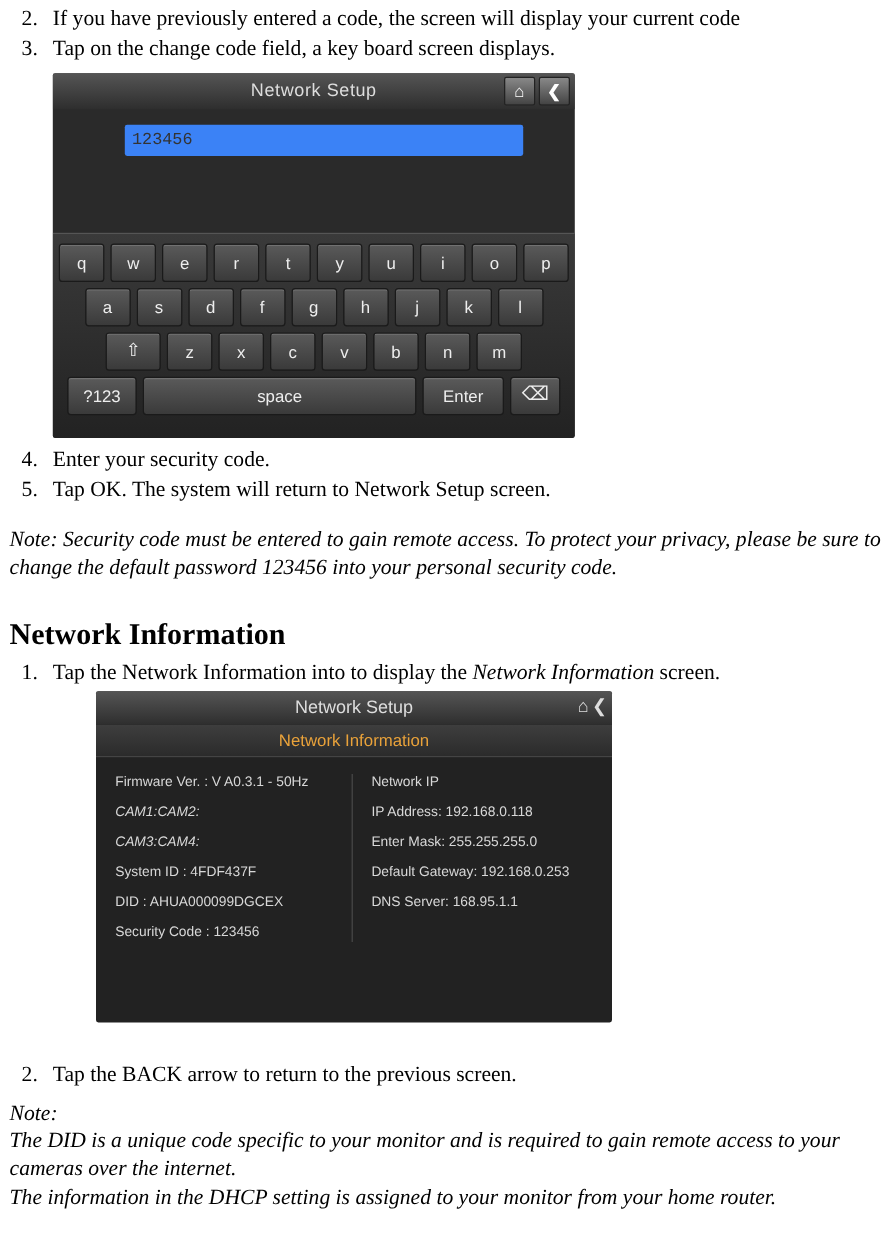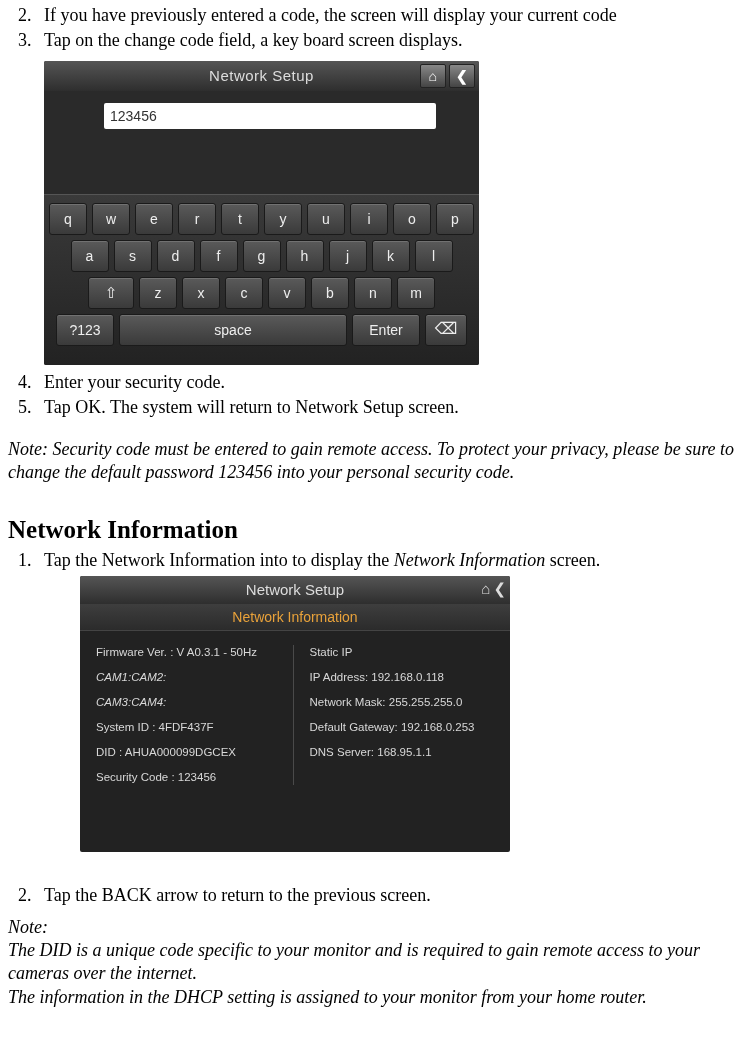--- a/index.html
+++ b/index.html
@@ -72,25 +72,25 @@
     color: #fff;
   }
   .device .code-row {
     padding: 12px 14px 10px 60px;
   }
   .device .code-input {
     width: 320px;
     height: 22px;
     padding: 2px 6px;
     font-size: 14px;
-    background: #ffffff;
+    background: #3b82f6;
     color: #333;
     border: none;
     border-radius: 2px;
-    font-family: Liberation Sans, sans-serif;
+    font-family: Liberation Mono, monospace;
   }
   .device .kb {
     position: absolute;
     left: 0; right: 0; bottom: 0;
     padding: 8px 6px 14px 6px;
     background: linear-gradient(#3a3a3a,#222);
     border-top: 1px solid #555;
   }
   .kb-row {
     display: flex;
@@ -273,23 +273,23 @@
           <div class="camrow">
             <span class="line">CAM3:</span>
             <span class="line">CAM4:</span>
           </div>
           <div class="line">System ID : 4FDF437F</div>
           <div class="line">DID : AHUA000099DGCEX</div>
           <div class="line">Security Code : 123456</div>
         </div>
         <div class="divider"></div>
         <div class="col right">
-          <div class="line">Static IP</div>
+          <div class="line">Network IP</div>
           <div class="line">IP Address: 192.168.0.118</div>
-          <div class="line">Network Mask: 255.255.255.0</div>
+          <div class="line">Enter Mask: 255.255.255.0</div>
           <div class="line">Default Gateway: 192.168.0.253</div>
           <div class="line">DNS Server: 168.95.1.1</div>
         </div>
       </div>
     </div>
   </li>
 </ol>
 
 <ol class="instr" start="2" style="margin-top:32px;">
   <li>Tap the BACK arrow to return to the previous screen.</li>

